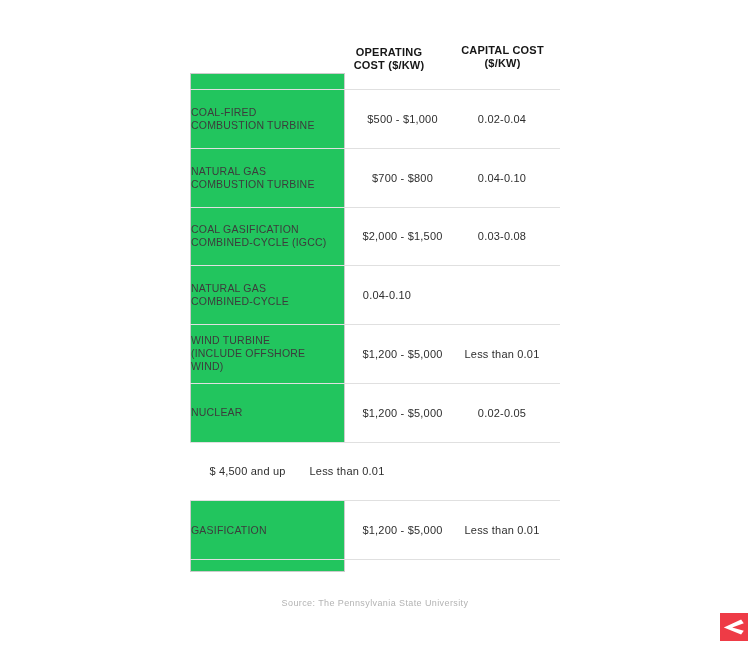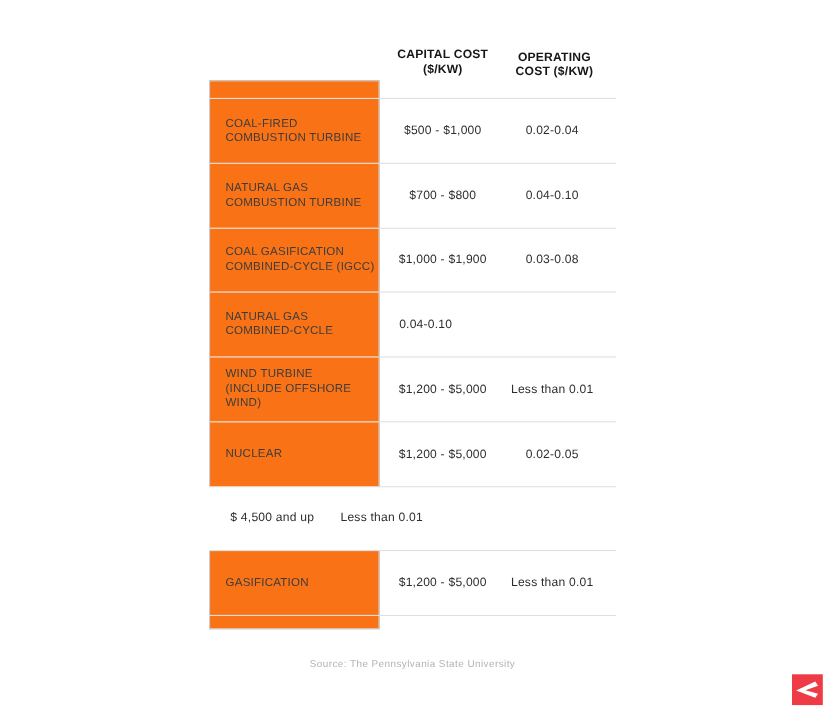--- a/index.html
+++ b/index.html
@@ -15,24 +15,24 @@
     color:#161616; white-space:pre-line; letter-spacing:0.2px;
   }
   .col-header.capital { width:115px; }
   .col-header.operating { width:100px; padding-right:12px; padding-top:2px; }
   
   .grid { position:absolute; left:190px; top:73px; width:370px; }
   .row { display:flex; border-bottom:1px solid #e0e0e0; height:58.75px; }
   .row.thin-top { height:17px; }
   .row.thin-bottom { height:12px; border-bottom:none; }
   .label-cell {
-    width:155px; background:#f97316;
+    width:155px; background:#22c55e;
     border-left:1px solid #cccccc; border-right:1px solid #cccccc;
     display:flex; align-items:center;
-    padding:0 2px 0 14px;
+    padding:0 2px 0 0;
     font-size:10.5px; line-height:13px; color:#3c3c3c;
     white-space:pre; letter-spacing:0.2px;
   }
   .thin-top .label-cell { border-top:1px solid #cccccc; }
   .thin-bottom .label-cell { border-bottom:1px solid #cccccc; }
   .value-cell {
     display:flex; align-items:center; justify-content:center;
     font-size:11px; color:#2e2e2e; letter-spacing:0.2px;
   }
   .value-cell.capital { width:115px; }
@@ -48,24 +48,24 @@
     background:#ee3b46; display:flex; align-items:center; justify-content:center;
   }
   .logo svg { display:block; width:24px; height:24px; }
 </style>
 </head>
 <body>
 
 <div class="page">
 
   <div class="col-headers">
+    <div class="col-header operating">OPERATING
+COST ($/KW)</div>
     <div class="col-header capital">CAPITAL COST
 ($/KW)</div>
-    <div class="col-header operating">OPERATING
-COST ($/KW)</div>
   </div>
 
   <div class="grid">
 
     <div class="row thin-top">
       <div class="label-cell"></div>
     </div>
 
     <div class="row">
       <div class="label-cell">COAL-FIRED
@@ -77,21 +77,21 @@
     <div class="row">
       <div class="label-cell">NATURAL GAS
 COMBUSTION TURBINE</div>
       <div class="value-cell capital">$700 - $800</div>
       <div class="value-cell operating">0.04-0.10</div>
     </div>
 
     <div class="row">
       <div class="label-cell">COAL GASIFICATION
 COMBINED-CYCLE (IGCC)</div>
-      <div class="value-cell capital">$1,000 - $1,900</div>
+      <div class="value-cell capital">$2,000 - $1,500</div>
       <div class="value-cell operating">0.03-0.08</div>
     </div>
 
     <div class="row">
       <div class="label-cell">NATURAL GAS
 COMBINED-CYCLE</div>
       <div class="value-cell operating">0.04-0.10</div>
     </div>
 
     <div class="row">

